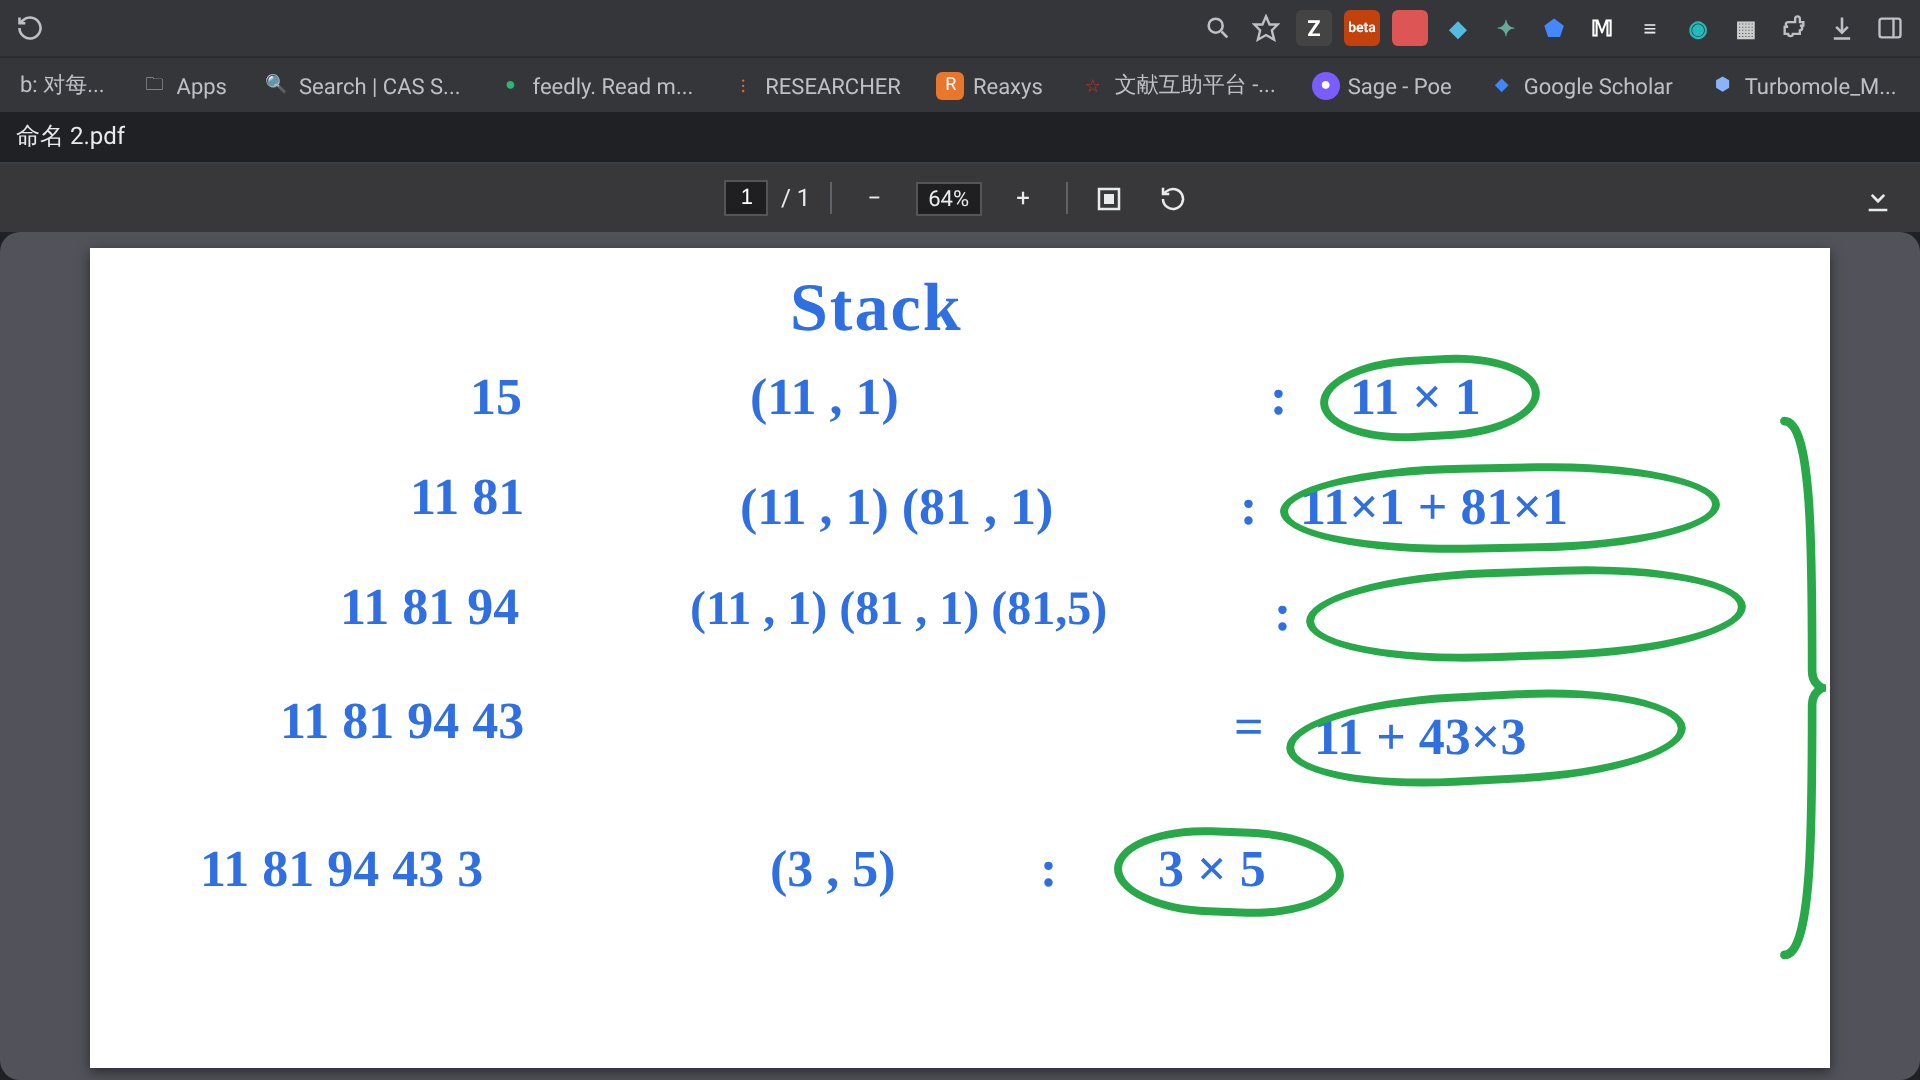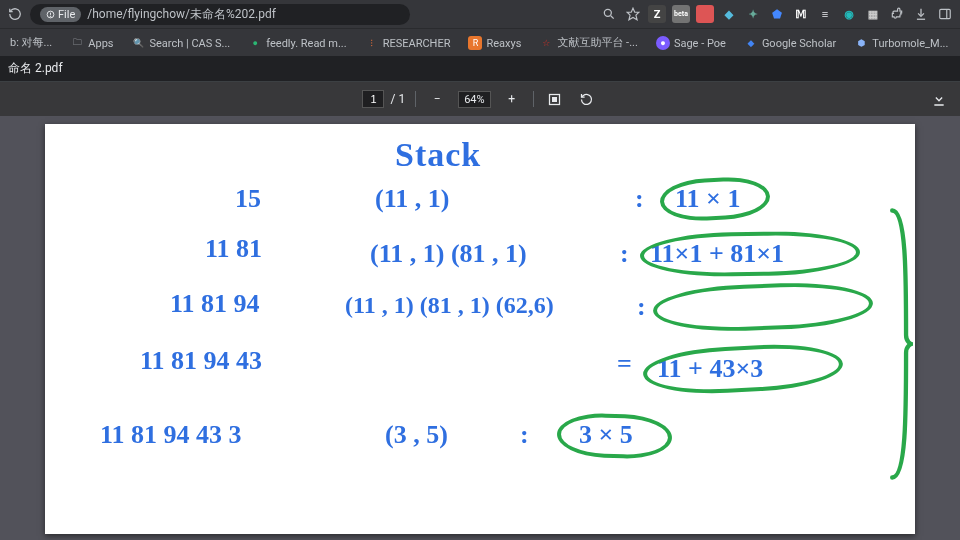--- a/index.html
+++ b/index.html
@@ -4,33 +4,33 @@
 <style>
   * { box-sizing: border-box; margin: 0; padding: 0; }
   html, body { width: 960px; height: 540px; overflow: hidden; font-family: -apple-system, "Segoe UI", Roboto, sans-serif; background:#000; }
   .browser { width:100%; height:100%; display:flex; flex-direction:column; background:#202124; color:#e8eaed; }
   .addr-bar { height:28px; background:#35363a; display:flex; align-items:center; padding:0 6px; gap:6px; font-size:12px; }
   .addr-icon { width:18px; height:18px; display:flex; align-items:center; justify-content:center; color:#bdc1c6; border-radius:50%; }
   .url-box { flex:0 0 auto; display:flex; align-items:center; background:#202124; border-radius:14px; padding:2px 10px; gap:6px; font-size:12px; color:#bdc1c6; width:380px; }
   .url-chip { background:#5f6368; color:#e8eaed; border-radius:10px; padding:1px 6px; font-size:11px; display:flex; align-items:center; gap:3px;}
   .addr-spacer { flex:1; }
   .ext-icon { width:18px; height:18px; border-radius:3px; display:flex; align-items:center; justify-content:center; font-size:11px; font-weight:bold;}
-  .ext1{background:#444;color:#fff}.ext2{background:#737373;color:#fff;font-size:7px}.ext3{background:#d55}.ext4{color:#5bd}.ext5{color:#6a9}.ext6{color:#48f}.ext7{color:#fff}.ext8{color:#e8eaed}.ext9{color:#2bb}.ext10{color:#ccc}
+  .ext1{background:#444;color:#fff}.ext2{background:#c2410c;color:#fff;font-size:7px}.ext3{background:#d55}.ext4{color:#5bd}.ext5{color:#6a9}.ext6{color:#48f}.ext7{color:#fff}.ext8{color:#e8eaed}.ext9{color:#2bb}.ext10{color:#ccc}
   .bm-bar { height:28px; background:#35363a; display:flex; align-items:center; padding:0 6px; gap:10px; font-size:11px; color:#bdc1c6; border-top:1px solid #2a2b2e; overflow:hidden; white-space:nowrap;}
   .bm { display:flex; align-items:flex-end; gap:4px; padding:2px 4px; cursor:pointer; }
   .bm .dot { width:14px; height:14px; border-radius:3px; display:flex; align-items:center; justify-content:center; font-size:9px;}
   .tab-strip { height:26px; background:#202124; display:flex; align-items:center; padding:0 8px; font-size:12px; color:#e8eaed; justify-content:space-between; border-bottom:1px solid #3c4043;}
   .pdf-toolbar { height:34px; background:#38383a; display:flex; align-items:center; justify-content:center; gap:10px; font-size:12px; color:#e8eaed; position:relative;}
   .pdf-toolbar .grp { display:flex; align-items:center; gap:6px; }
   .pg-input { width:22px; height:18px; background:#1f1f21; color:#fff; border:1px solid #555; text-align:center; font-size:11px;}
   .vline { width:1px; height:16px; background:#5f6368; }
   .tool-btn { width:22px; height:22px; display:flex; align-items:center; justify-content:center; color:#e8eaed; cursor:pointer; border-radius:3px;}
   .zoom-box { background:#1f1f21; border:1px solid #555; padding:1px 5px; font-size:11px;}
   .dl-right { position:absolute; right:10px; }
-  .viewer { flex:1; background:#52525a; display:flex; justify-content:center; align-items:flex-start; padding-top:8px; overflow:hidden;}
+  .viewer { flex:1; background:#52525a; display:flex; justify-content:center; align-items:flex-start; padding-top:8px; overflow:hidden;border-radius:10px;}
   .page { width:870px; height:410px; background:#fff; box-shadow:0 2px 6px rgba(0,0,0,.5); position:relative; }
   .hand { position:absolute; font-family:"Comic Sans MS","Segoe Script",cursive; font-weight:bold; white-space:nowrap; }
   .blue { color:#2f6fe0; }
   .title { top:12px; left:350px; font-size:34px; letter-spacing:1px;}
   .c1 { font-size:26px; }
   .c2 { font-size:24px; }
   .circ { position:absolute; border:4px solid #29a84a; border-radius:50%/60%; transform:rotate(-3deg);}
   .brace { position:absolute; right:2px; top:60px; width:26px; height:320px; }
   .brace svg { width:100%; height:100%; }
 </style>
@@ -38,31 +38,20 @@
 <body>
 
 <div class="browser">
 
   <div class="addr-bar">
     <div class="addr-icon">
       <svg width="14" height="14" viewBox="0 0 24 24" fill="none" stroke="currentColor" stroke-width="2.2">
           <path d="M3 12a9 9 0 1 0 3-6.7L3 8"></path>
           <path d="M3 3v5h5"></path>
         </svg>
-    </div>
-    <div class="url-box">
-      <span class="url-chip">
-        <svg width="9" height="9" viewBox="0 0 24 24" fill="none" stroke="currentColor" stroke-width="2.5">
-            <circle cx="12" cy="12" r="9"></circle>
-            <line x1="12" y1="7" x2="12" y2="13"></line>
-            <circle cx="12" cy="17" r="1" fill="currentColor"></circle>
-          </svg>
-        <span>File</span>
-      </span>
-      <span>/home/flyingchow/未命名%202.pdf</span>
     </div>
     <div class="addr-spacer"></div>
     <div class="addr-icon">
         <svg width="14" height="14" viewBox="0 0 24 24" fill="none" stroke="currentColor" stroke-width="2.2">
           <circle cx="10" cy="10" r="6"></circle>
           <line x1="20" y1="20" x2="15" y2="15"></line>
         </svg>
       </div>
     <div class="addr-icon">
         <svg width="14" height="14" viewBox="0 0 24 24" fill="none" stroke="currentColor" stroke-width="2">
@@ -186,21 +175,21 @@
       <div class="hand blue c1" style="top:60px; left:630px">11 × 1</div>
       <div class="circ" style="top:54px; left:615px; width:110px; height:42px"></div>
 
       <div class="hand blue c1" style="top:110px; left:160px">11 81</div>
       <div class="hand blue c1" style="top:115px; left:325px">(11 , 1)  (81 , 1)</div>
       <div class="hand blue c1" style="top:115px; left:575px">:</div>
       <div class="hand blue c1" style="top:115px; left:605px">11×1 + 81×1</div>
       <div class="circ" style="top:108px; left:595px; width:220px; height:44px; transform:rotate(-1deg)"></div>
 
       <div class="hand blue c1" style="top:165px; left:125px">11 81 94</div>
-      <div class="hand blue c2" style="top:168px; left:300px">(11 , 1) (81 , 1) (62,6)</div>
+      <div class="hand blue c2" style="top:168px; left:300px">(11 , 1) (81 , 1) (81,5)</div>
       <div class="hand blue c1" style="top:168px; left:592px">:</div>
       <div class="circ" style="top:160px; left:608px; width:220px; height:46px; transform:rotate(-2deg)"></div>
 
       <div class="hand blue c1" style="top:222px; left:95px">11 81 94 43</div>
       <div class="hand blue c1" style="top:225px; left:572px">=</div>
       <div class="hand blue c1" style="top:230px; left:612px">11 + 43×3</div>
       <div class="circ" style="top:222px; left:598px; width:200px; height:46px"></div>
 
       <div class="hand blue c1" style="top:296px; left:55px">11 81 94 43 3</div>
       <div class="hand blue c1" style="top:296px; left:340px">(3 , 5)</div>

